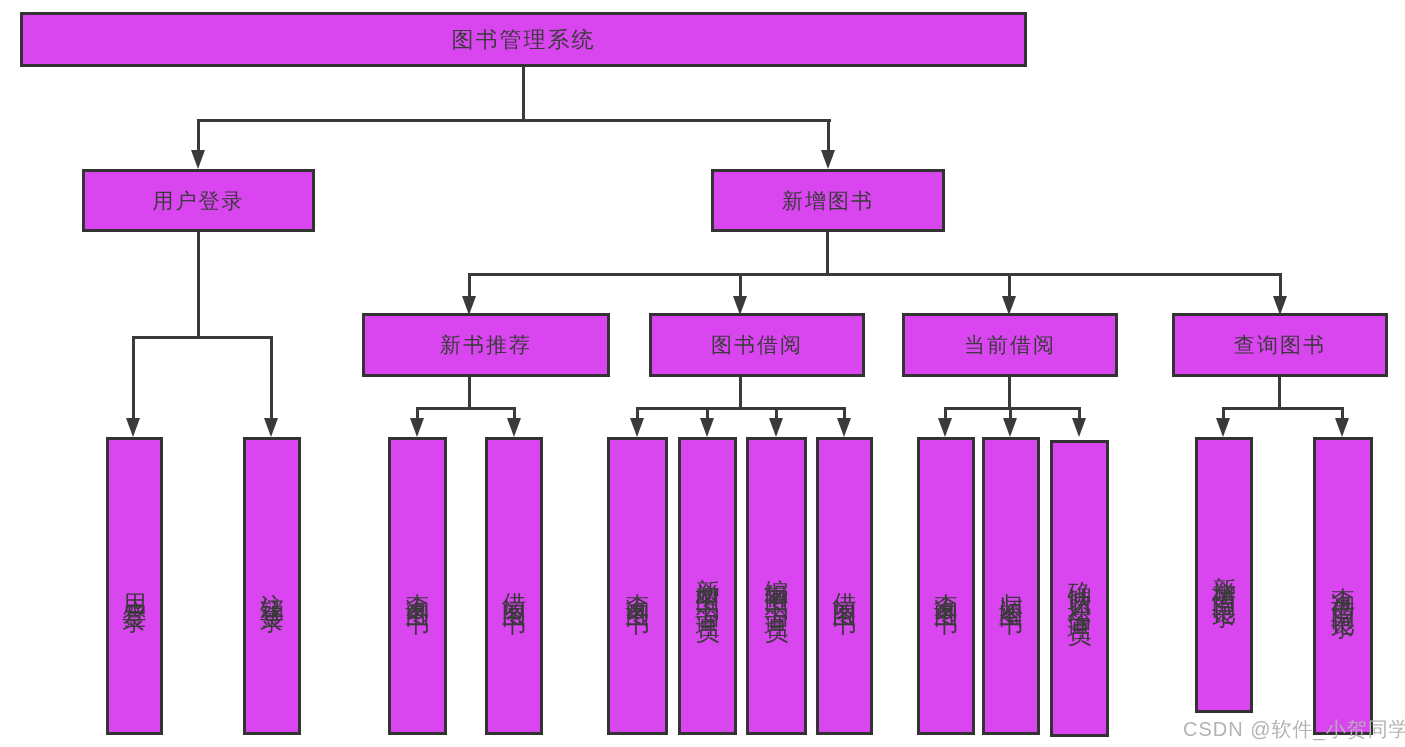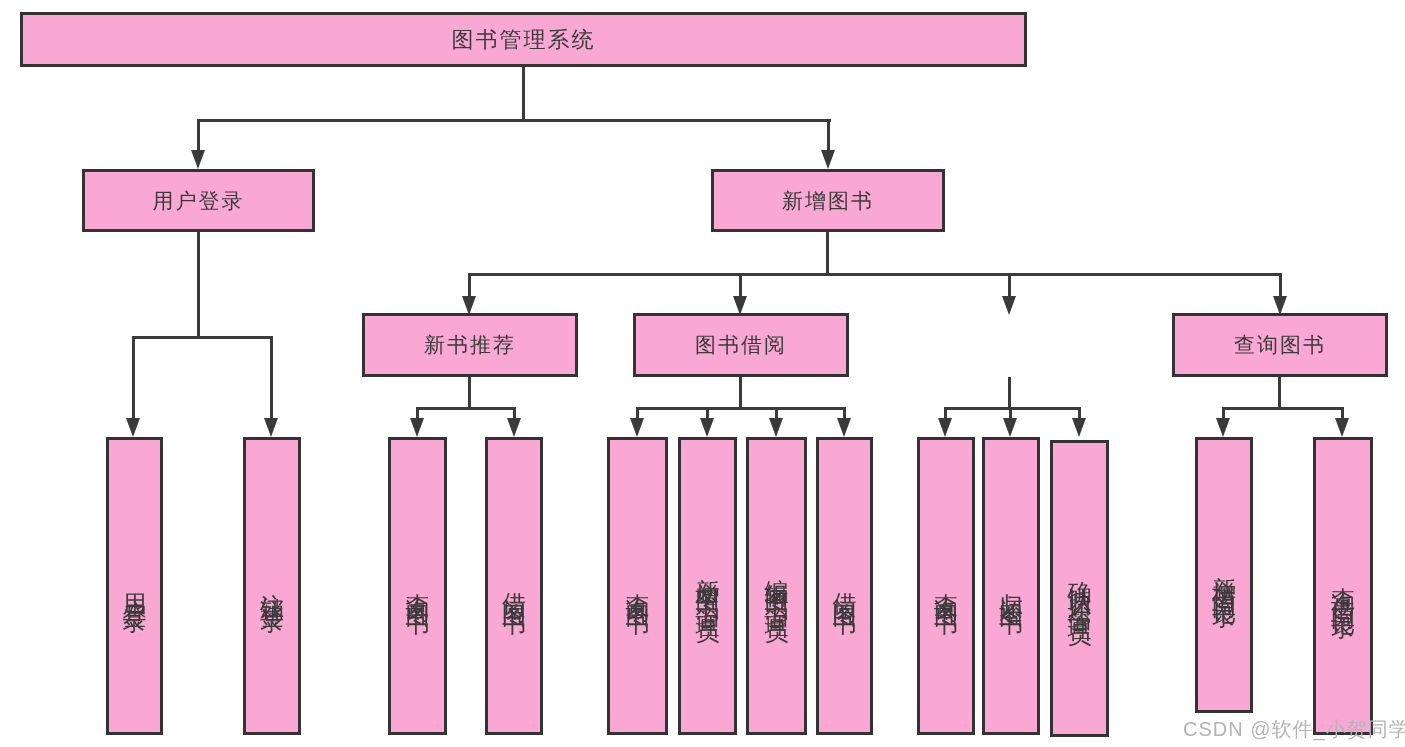--- a/index.html
+++ b/index.html
@@ -1,21 +1,21 @@
 <!DOCTYPE html>
 <html><head>
 <meta charset="utf-8">
 <style>
   html,body{margin:0;padding:0;background:#ffffff;}
   .canvas{
     position:relative;width:1405px;height:747px;background:#ffffff;overflow:hidden;
     font-family:"Liberation Sans","DejaVu Sans",sans-serif;color:#3a3a3a;
   }
   .box{
-    position:absolute;box-sizing:border-box;border:3px solid #333333;background:#f9a8d4;
+    position:absolute;box-sizing:border-box;border:3px solid #333333;background:#d946ef;
     display:flex;align-items:center;justify-content:center;text-align:center;
   }
   .title-label{font-size:22px;letter-spacing:2px;}
   .h-label{font-size:21px;letter-spacing:2px;}
   .vtext{
     writing-mode:vertical-rl;text-orientation:mixed;
     font-size:24px;letter-spacing:6px;line-height:1;
   }
   .vl{position:absolute;width:3px;background:#3a3a3a;}
   .hl{position:absolute;height:3px;background:#3a3a3a;}
@@ -60,25 +60,28 @@
   <div class="hl" style="left:468px;top:273px;width:814px;"></div>
   <div class="vl" style="left:468px;top:273px;height:24px;"></div>
   <div class="arrow" style="left:462px;top:296px;"></div>
   <div class="vl" style="left:739px;top:273px;height:24px;"></div>
   <div class="arrow" style="left:733px;top:296px;"></div>
   <div class="vl" style="left:1008px;top:273px;height:24px;"></div>
   <div class="arrow" style="left:1002px;top:296px;"></div>
   <div class="vl" style="left:1279px;top:273px;height:24px;"></div>
   <div class="arrow" style="left:1273px;top:296px;"></div>
 
-  <div class="box" style="left:362px;top:313px;width:216px;height:64px;">
+  <div class="box" style="left:362px;top:313px;width:248px;height:64px;">
     <span class="h-label">新书推荐</span>
   </div>
-  <div class="box" style="left:633px;top:313px;width:216px;height:64px;">
+  <div class="box" style="left:649px;top:313px;width:216px;height:64px;">
     <span class="h-label">图书借阅</span>
+  </div>
+  <div class="box" style="left:902px;top:313px;width:216px;height:64px;">
+    <span class="h-label">当前借阅</span>
   </div>
   <div class="box" style="left:1172px;top:313px;width:216px;height:64px;">
     <span class="h-label">查询图书</span>
   </div>
 
   <div class="vl" style="left:468px;top:377px;height:30px;"></div>
   <div class="hl" style="left:416px;top:407px;width:100px;"></div>
   <div class="vl" style="left:416px;top:407px;height:12px;"></div>
   <div class="arrow" style="left:410px;top:418px;"></div>
   <div class="vl" style="left:513px;top:407px;height:12px;"></div>

